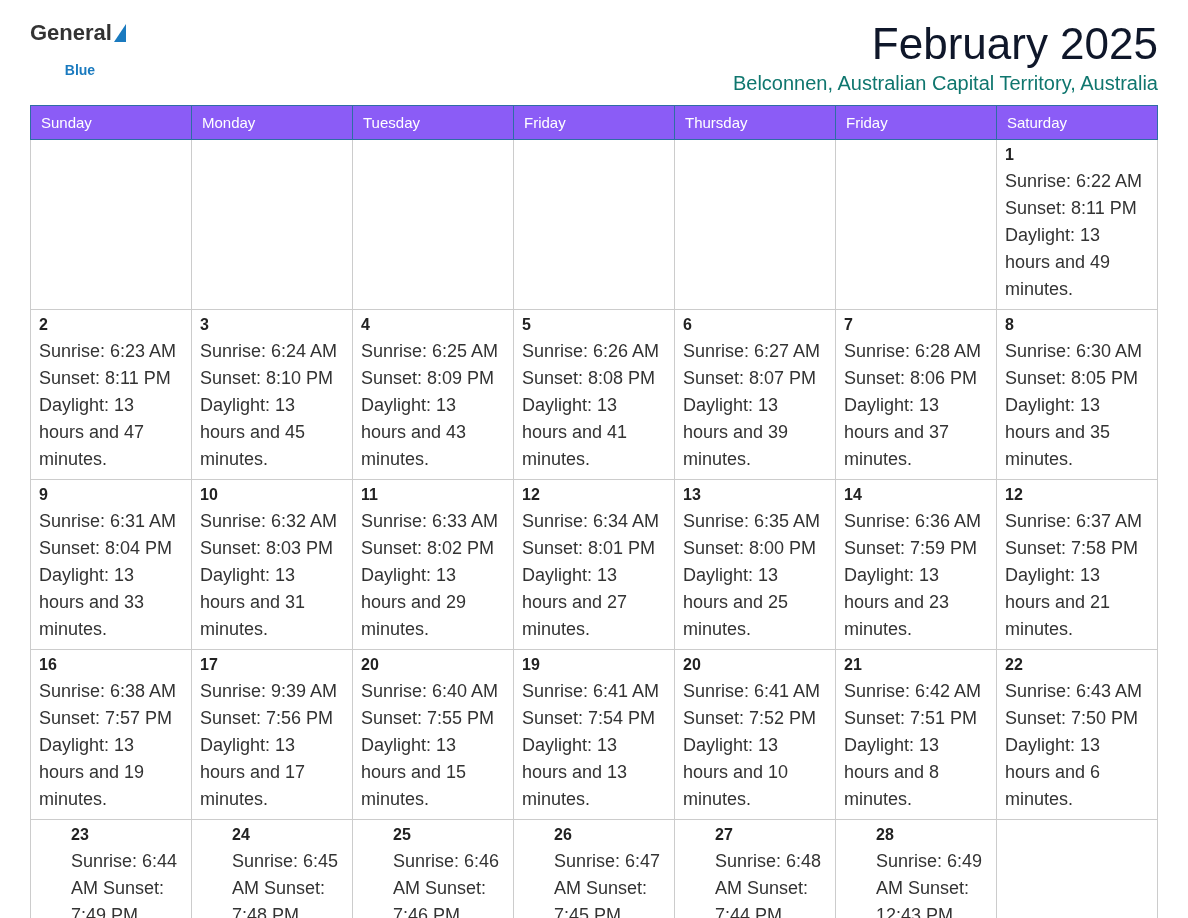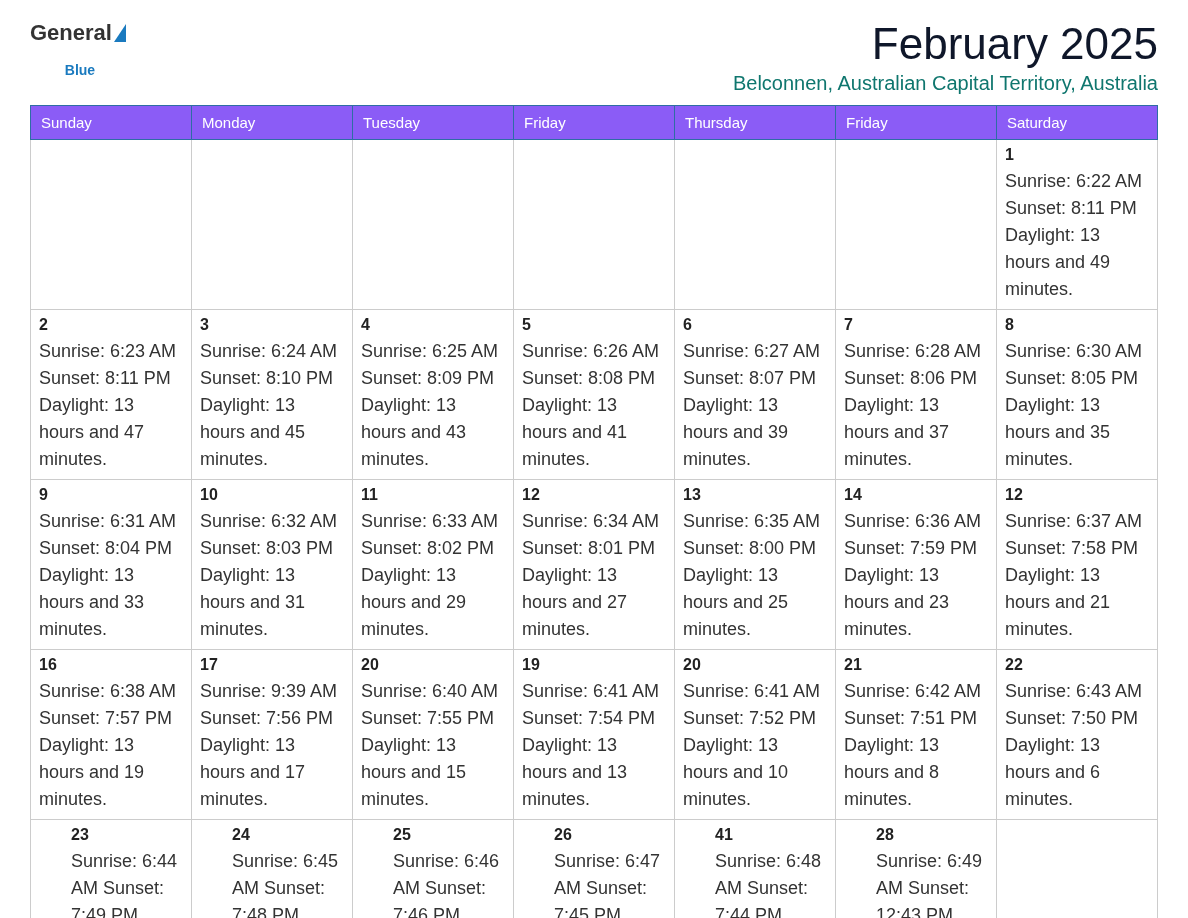--- a/index.html
+++ b/index.html
@@ -301,21 +301,21 @@
 Sunset: 7:46 PM
 Daylight: 13 hours and 0 minutes.</div>
         </td>
         <td>
           <span class="day-number">26</span>
           <div class="day-info">Sunrise: 6:47 AM
 Sunset: 7:45 PM
 Daylight: 12 hours and 57 minutes.</div>
         </td>
         <td>
-          <span class="day-number">41</span>
+          <span class="day-number">27</span>
           <div class="day-info">Sunrise: 6:48 AM
 Sunset: 7:44 PM
 Daylight: 12 hours and 55 minutes.</div>
         </td>
         <td>
           <span class="day-number">28</span>
           <div class="day-info">Sunrise: 6:49 AM
 Sunset: 12:43 PM
 Daylight: 12 hours and 53 minutes.</div>
         </td>

